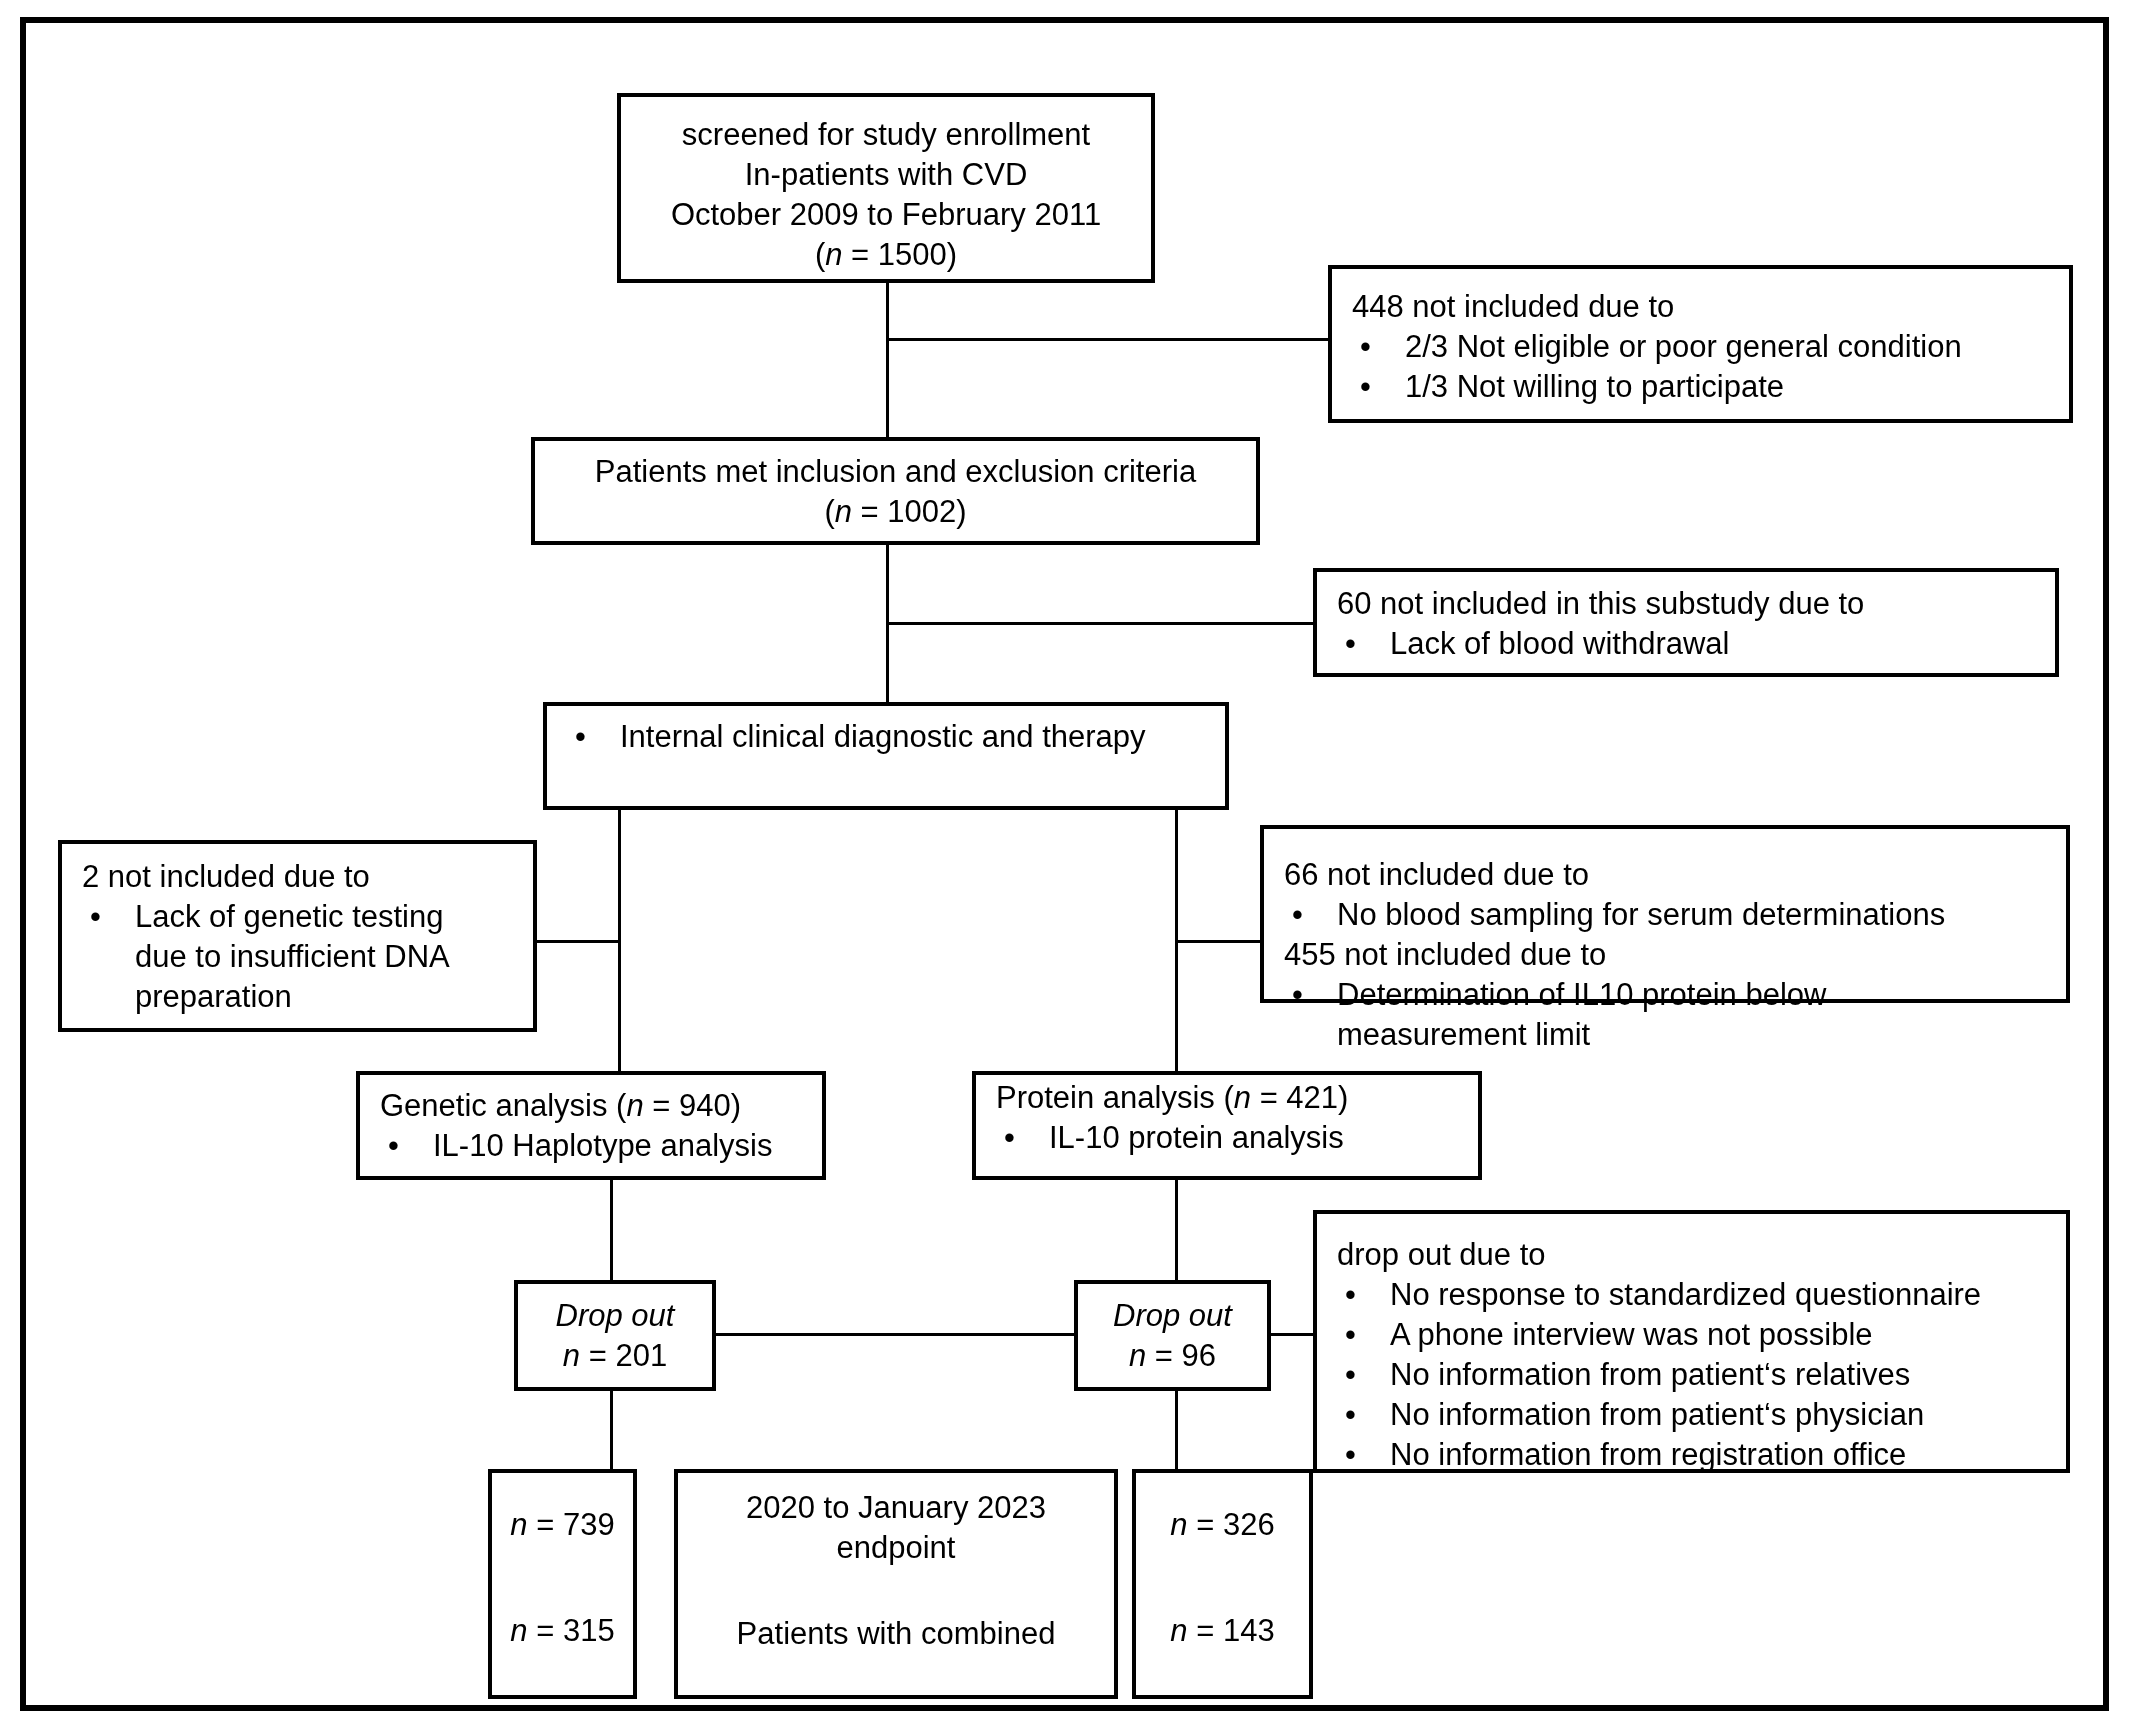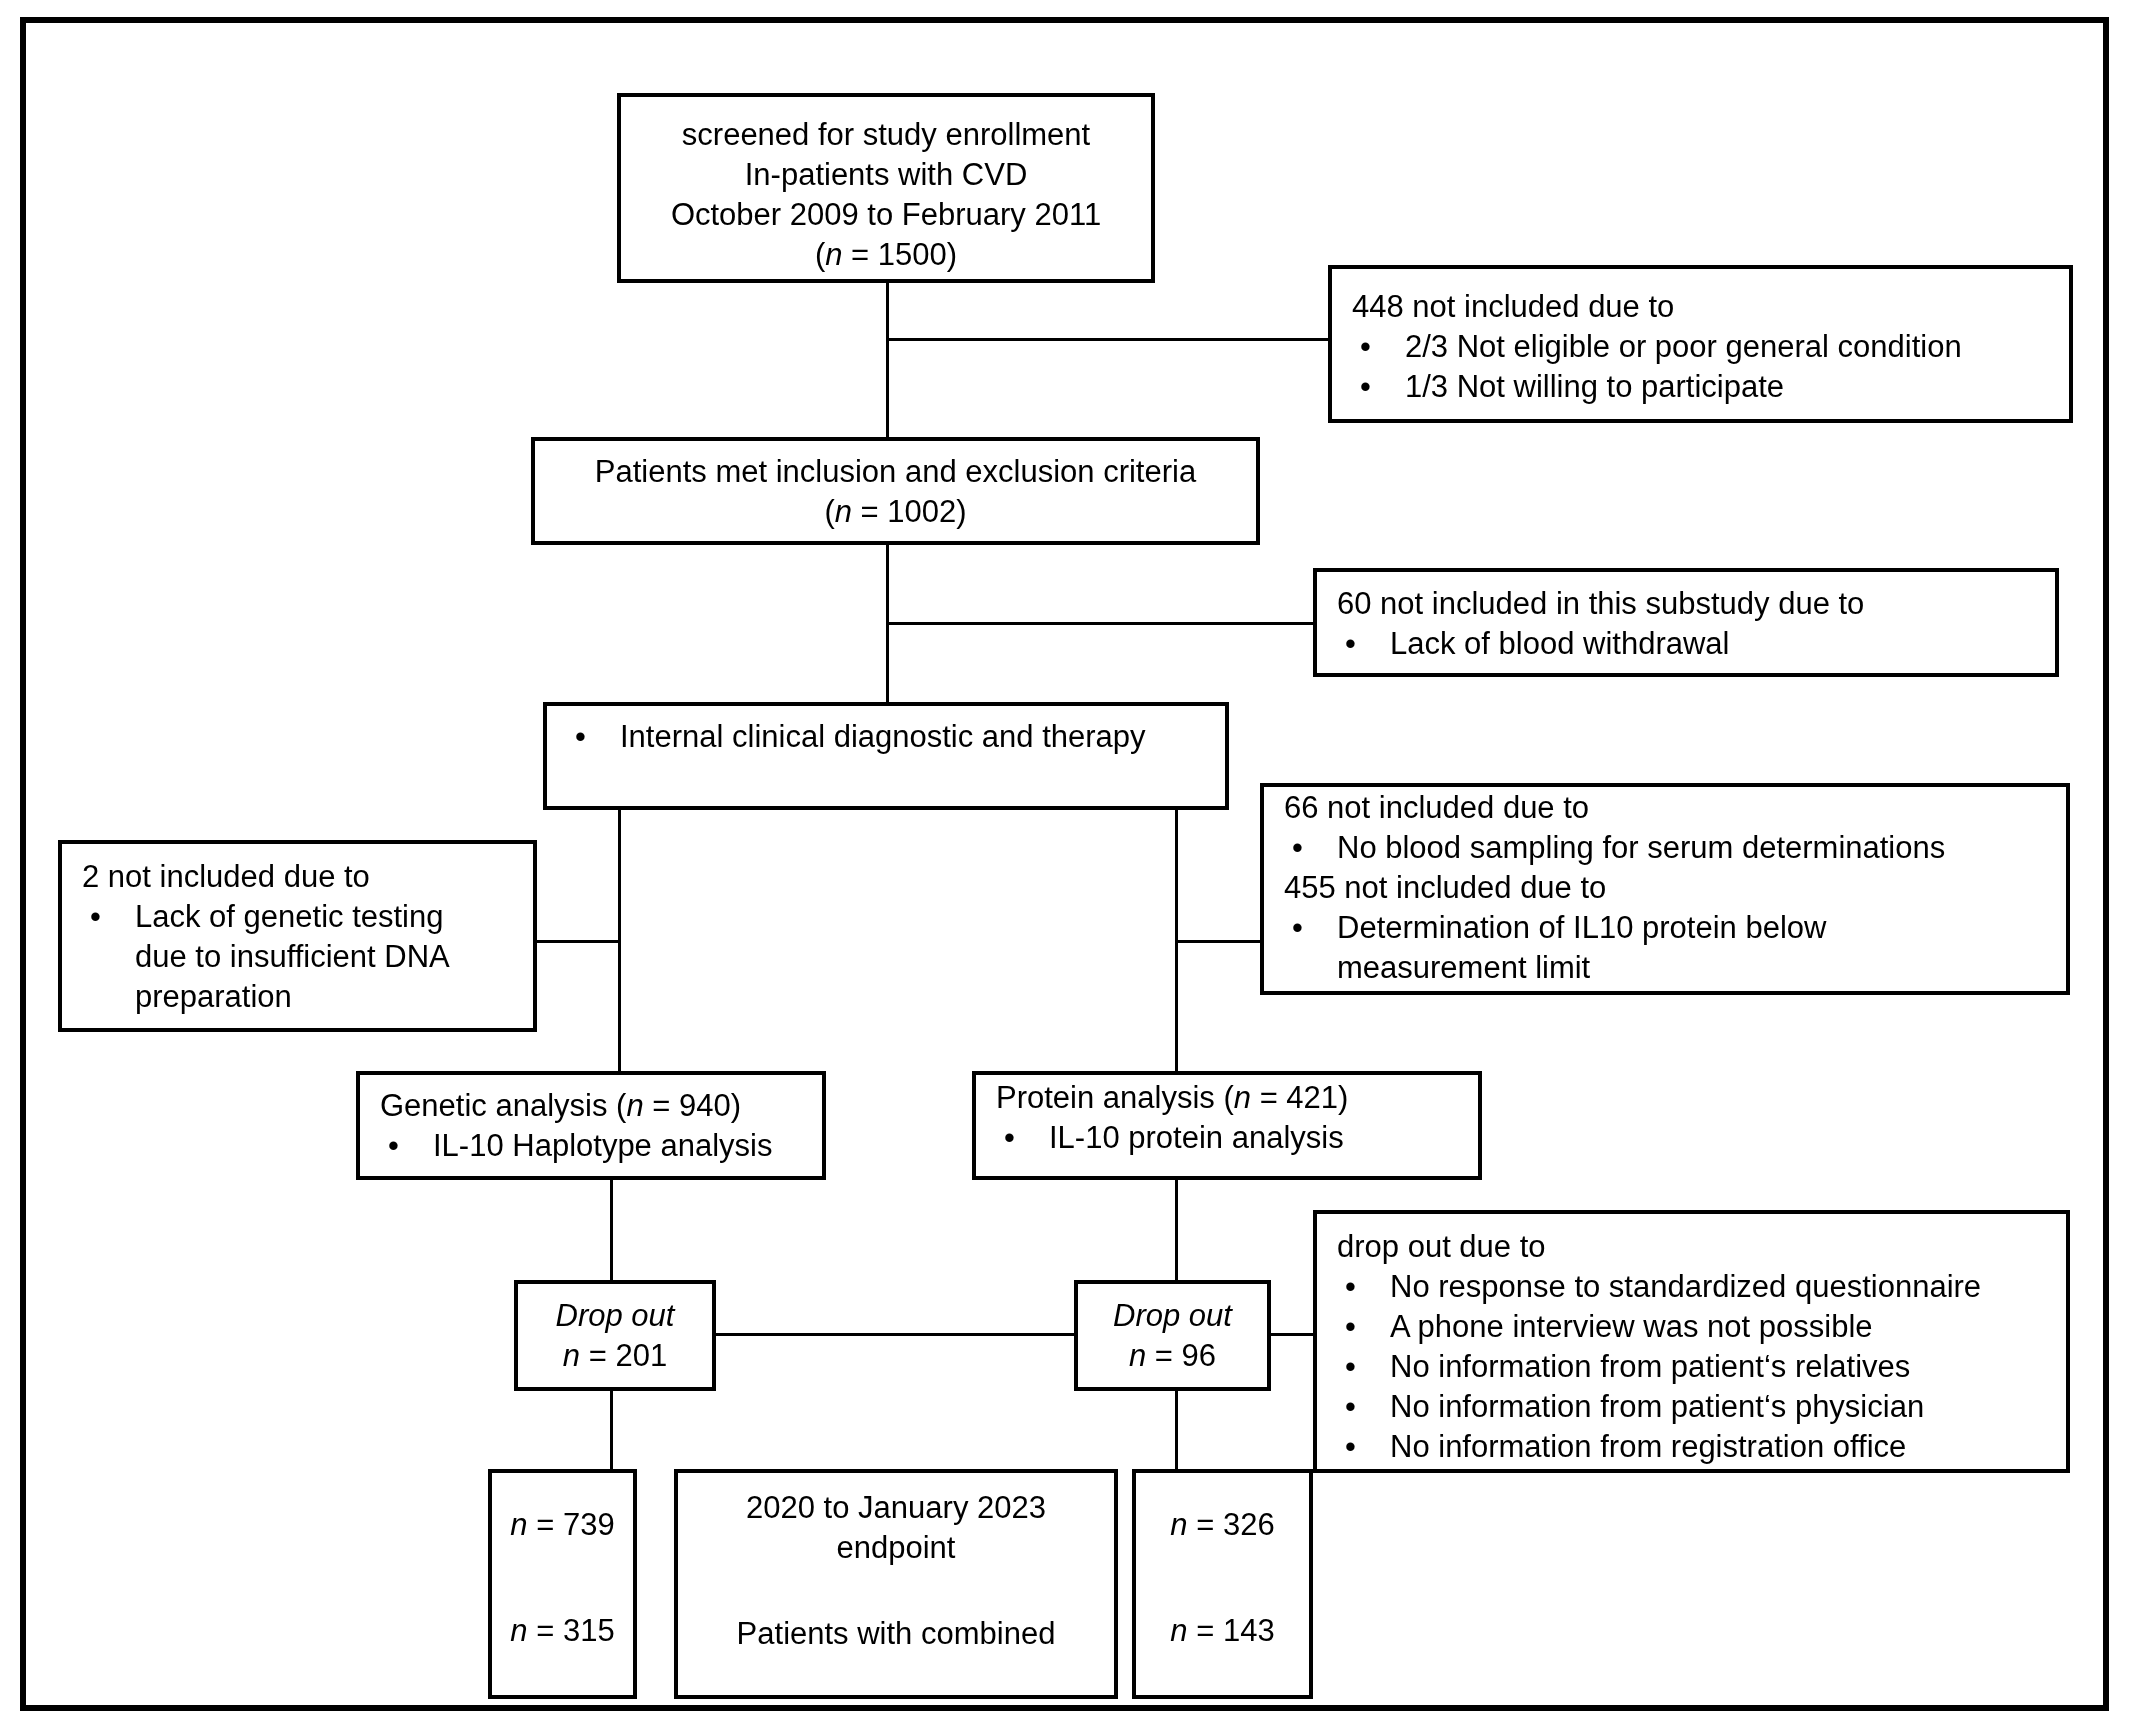--- a/index.html
+++ b/index.html
@@ -44,26 +44,26 @@
     background:#000;
     z-index:1;
   }
   
   #box-screened{ left:617px; top:93px; width:538px; height:190px; padding-top:17.5px; }
   #box-excl448{ left:1328px; top:265px; width:745px; height:158px; padding-top:17.5px; }
   #box-inclusion{ left:531px; top:437px; width:729px; height:108px; padding-top:10.8px; }
   #box-excl60{ left:1313px; top:568px; width:746px; height:109px; padding-top:12px; }
   #box-hosp{ left:543px; top:702px; width:686px; height:108px; padding-top:10.8px; }
   #box-excl2{ left:58px; top:840px; width:479px; height:192px; padding-top:13.4px; }
-  #box-excl66{ left:1260px; top:783px; width:810px; height:212px; padding-top:1px; }
+  #box-excl66{ left:1260px; top:825px; width:810px; height:178px; padding-top:26px; }
   #box-genetic{ left:356px; top:1071px; width:470px; height:109px; padding-top:10.8px; }
   #box-protein{ left:956px; top:1071px; width:510px; height:109px; padding-top:3px;margin-left:16px; }
   #box-dropout-left{ left:514px; top:1280px; width:202px; height:111px; padding-top:12px; }
   #box-dropout-right{ left:1074px; top:1280px; width:197px; height:111px; padding-top:12px; }
-  #box-dropout-reasons{ left:1313px; top:1210px; width:757px; height:263px; padding-top:13px; }
+  #box-dropout-reasons{ left:1313px; top:1210px; width:757px; height:263px; padding-top:21px; }
   #box-n739{ left:488px; top:1469px; width:149px; height:230px; }
   #box-followup{ left:674px; top:1469px; width:444px; height:230px; padding-top:15px; }
   #box-n326{ left:1132px; top:1469px; width:181px; height:230px; }
   
   #box-n739 .line:nth-child(1),
   #box-n326 .line:nth-child(1){ margin-top:32px; }
   #box-n739 .line:nth-child(2),
   #box-n326 .line:nth-child(2){ margin-top:66px; }
   #box-followup .line:nth-child(3){ margin-top:46px; }
   

